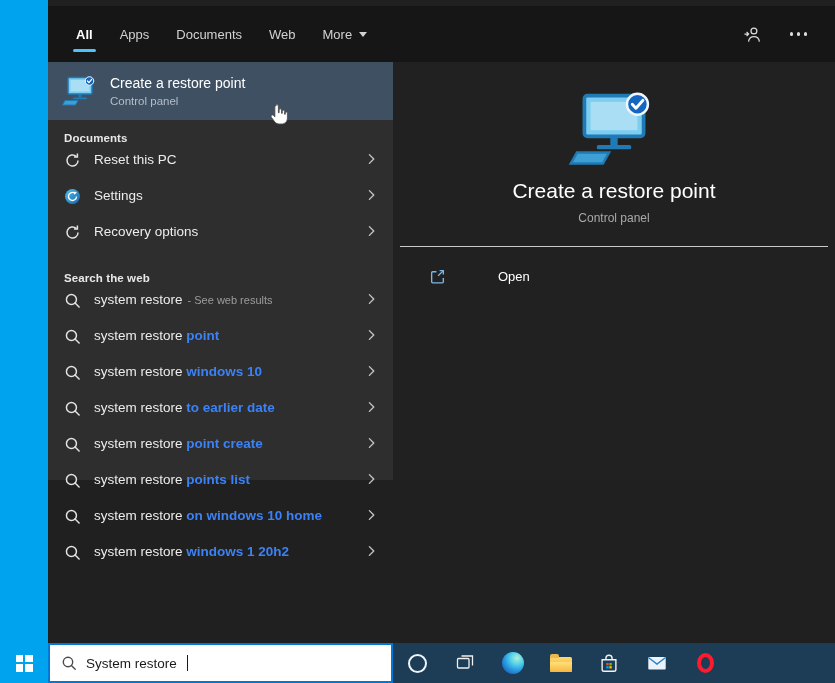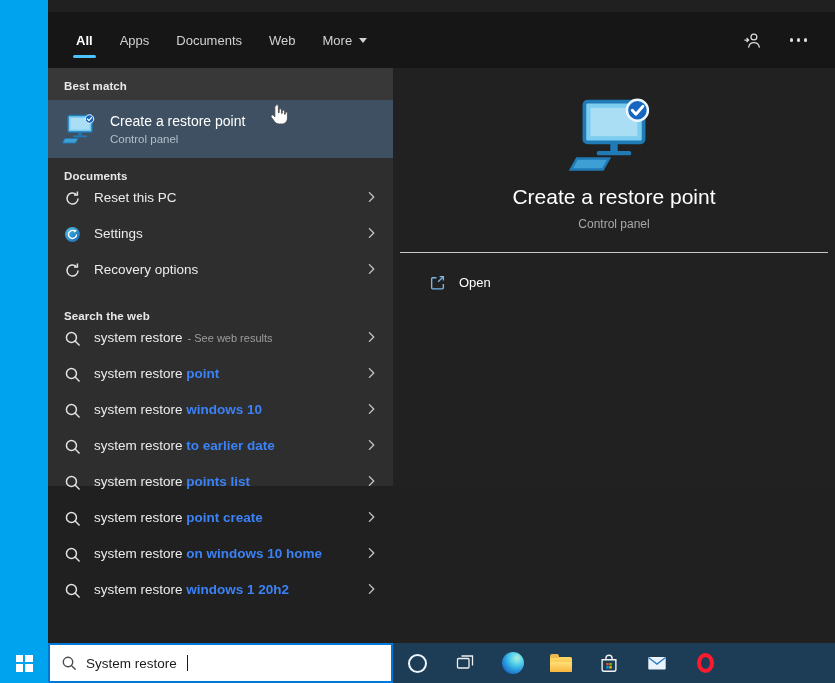--- a/index.html
+++ b/index.html
@@ -7,21 +7,21 @@
   body { background:#101010; font-family:"Liberation Sans","DejaVu Sans",sans-serif; }
   .screen { position:relative; width:835px; height:683px; overflow:hidden; background:#202020; }
 
   
   .accent-strip { position:absolute; left:0; top:0; width:48px; height:100%; background:#00a3ee; z-index:4; }
   .start-button { position:absolute; left:0; bottom:0; width:48px; height:40px; display:flex; align-items:center; justify-content:center; cursor:pointer; }
   .winlogo { display:grid; grid-template-columns:7.5px 7.5px; grid-template-rows:7.5px 7.5px; gap:2px; }
   .winlogo i { background:#fff; display:block; }
 
   
-  .flyout { position:absolute; left:48px; top:12px; width:787px; height:474px; display:flex; flex-direction:column; background:#202020; z-index:2; }
+  .flyout { position:absolute; left:48px; top:6px; width:787px; height:474px; display:flex; flex-direction:column; background:#202020; z-index:2; }
   .header { height:56px; background:#161616; display:flex; align-items:center; padding:0 28px; flex:0 0 auto; }
   .tabs { display:flex; gap:27px; height:100%; align-items:center; }
   .tab { position:relative; height:100%; display:flex; align-items:center; font-size:13px; color:#d2d2d2; cursor:pointer; }
   .tab.active { color:#fff; font-weight:700; }
   .tab.active::after { content:""; position:absolute; left:-3px; right:-3px; bottom:10px; height:3px; background:#4cc2ff; border-radius:2px; }
   .caret-down { width:0; height:0; border-left:4px solid transparent; border-right:4px solid transparent; border-top:5px solid #d2d2d2; margin-left:7px; }
   .header-right { margin-left:auto; display:flex; align-items:center; gap:28px; }
   .dots { display:flex; gap:3.5px; padding:6px 0; cursor:pointer; }
   .dots i { width:3.5px; height:3.5px; border-radius:50%; background:#dcdcdc; }
 
@@ -43,21 +43,21 @@
   .row-text b { font-weight:700; color:#3b82f6; }
   .note { color:#9c9c9c; margin-left:5px; font-size:11px; }
   .chev { margin-left:auto; width:14px; height:14px; color:#c3c3c3; flex:0 0 auto; }
 
   .preview { width:100%; display:flex; flex-direction:column; align-items:center; padding-top:30px; }
   .preview-icon { width:92px; height:74px; }
   .preview-title { font-size:21px; font-weight:400; color:#fff; margin-top:13px; }
   .preview-sub { font-size:12px; color:#a9a9a9; margin-top:8px; }
   .divider { width:calc(100% - 14px); height:1px; background:#c9c9c9; margin-top:21px; }
   .open-row { align-self:flex-start; display:flex; align-items:center; gap:13px; margin:21px 0 0 36px; cursor:pointer; }
-  .open-label { font-size:13px; color:#fff; }
+  .open-label { font-size:13px; color:#fff;margin-left:39px; }
   .open-icon { width:17px; height:17px; color:#79b7e6; }
 
   
   .taskbar { position:absolute; left:48px; top:643px; width:787px; height:40px; background:#1d3c55; display:flex; align-items:stretch; z-index:3; }
   .tb-search { width:345px; background:#fff; border:2px solid #0078d7; display:flex; align-items:center; padding:0 11px; gap:9px; font-size:13.5px; color:#1b1b1b; cursor:text; flex:0 0 auto; }
   .tb-search .ic16 { color:#4a4a4a; width:16px; height:16px; }
   .tb-caret { width:1px; height:16px; background:#1b1b1b; margin-left:1px; }
   .tb-btn { width:48px; display:flex; align-items:center; justify-content:center; cursor:pointer; }
   .cortana { width:19px; height:19px; border:2px solid #eef6fb; border-radius:50%; }
   .edge { width:22px; height:22px; border-radius:50%;
@@ -143,21 +143,20 @@
             <i></i>
           </span>
       </div>
     </div>
 
     <div class="content">
 
       <div class="left-panel">
 
         <div class="best-group">
-          <div class="group-label">Best match</div>
           <div class="bm-row">
             <span class="bm-icon">
               <svg width="36" height="30" viewBox="0 0 72 60">
                   <use href="#i-monitor"></use>
                 </svg>
             </span>
             <span>
               <div class="bm-title">Create a restore point</div>
               <div class="bm-sub">Control panel</div>
             </span>
@@ -246,31 +245,31 @@
             <span class="row-text"><span>system restore </span><b>to earlier date</b><span class="note"></span></span>
             <svg class="chev" viewBox="0 0 16 16">
                 <use href="#i-chev"></use>
               </svg>
           </div>
 
           <div class="row">
             <svg class="ic16" viewBox="0 0 16 16">
                 <use href="#i-search"></use>
               </svg>
+            <span class="row-text"><span>system restore </span><b>point create</b><span class="note"></span></span>
+            <svg class="chev" viewBox="0 0 16 16">
+                <use href="#i-chev"></use>
+              </svg>
+          </div>
+
+          <div class="row">
+            <svg class="ic16" viewBox="0 0 16 16">
+                <use href="#i-search"></use>
+              </svg>
             <span class="row-text"><span>system restore </span><b>points list</b><span class="note"></span></span>
-            <svg class="chev" viewBox="0 0 16 16">
-                <use href="#i-chev"></use>
-              </svg>
-          </div>
-
-          <div class="row">
-            <svg class="ic16" viewBox="0 0 16 16">
-                <use href="#i-search"></use>
-              </svg>
-            <span class="row-text"><span>system restore </span><b>point create</b><span class="note"></span></span>
             <svg class="chev" viewBox="0 0 16 16">
                 <use href="#i-chev"></use>
               </svg>
           </div>
 
           <div class="row">
             <svg class="ic16" viewBox="0 0 16 16">
                 <use href="#i-search"></use>
               </svg>
             <span class="row-text"><span>system restore </span><b>on windows 10 home</b><span class="note"></span></span>

